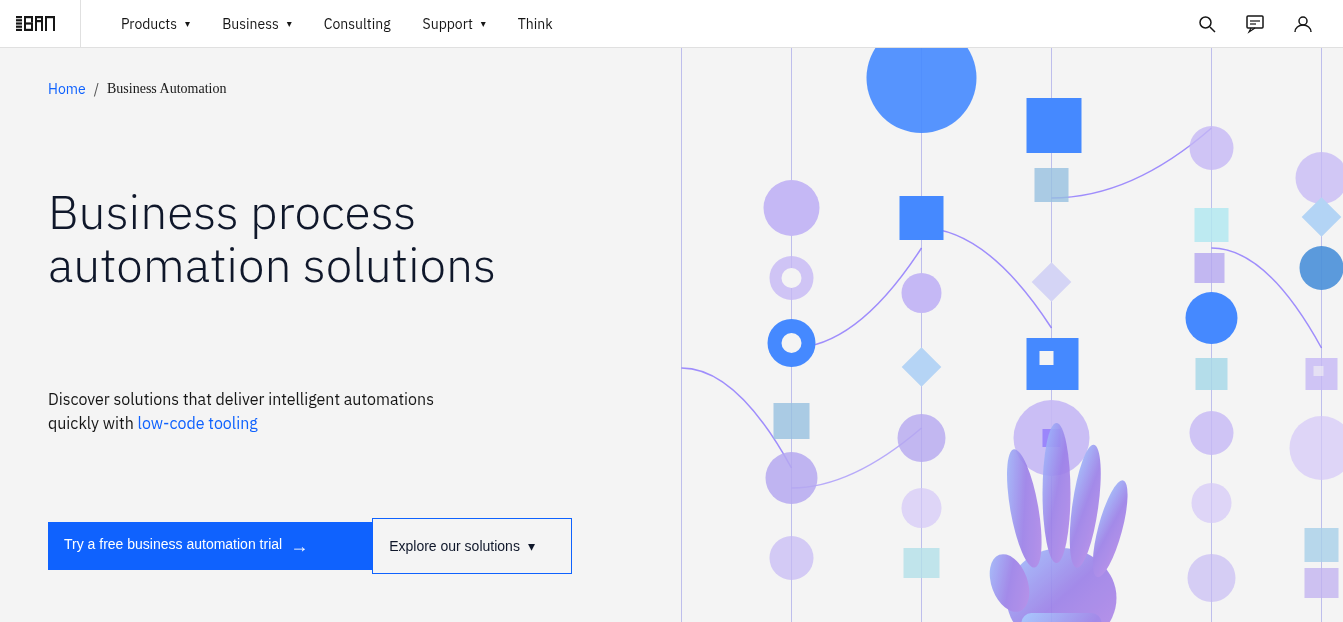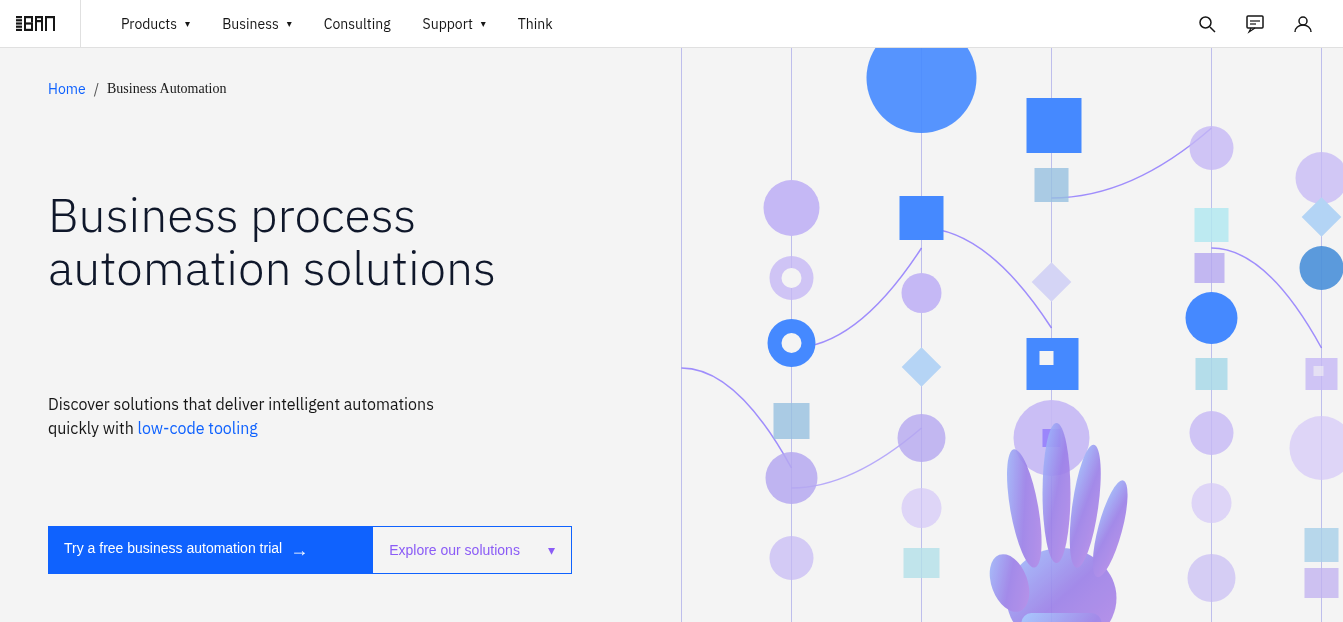--- a/index.html
+++ b/index.html
@@ -55,24 +55,24 @@
     .hero-buttons { display: flex; align-items: center; gap: 0; }
     .btn-primary {
       display: flex; align-items: flex-start; gap: 8px;
       background: #0f62fe; color: #fff;
       padding: 14px 64px 14px 16px; font-size: 14px; font-weight: 400;
       border: none; cursor: pointer; min-width: 320px; justify-content: space-between;
       height: 48px;
     }
     .btn-secondary {
       display: flex; align-items: center; gap: 8px;
-      background: transparent; color: #8b5cf6;
+      background: transparent; color: #0f172a;
       padding: 14px 16px; font-size: 14px; font-weight: 400;
       border: 1px solid #0f62fe; cursor: pointer; min-width: 200px;
-      justify-content: space-between; height: 48px;
+      justify-content: flex-start; height: 56px;
     }
 
     
     .hero-illustration {
       flex: 1; position: relative; overflow: hidden;
     }
     .illustration-svg {
       position: absolute; top: 0; left: 0; width: 100%; height: 100%;
     }
   </style>

